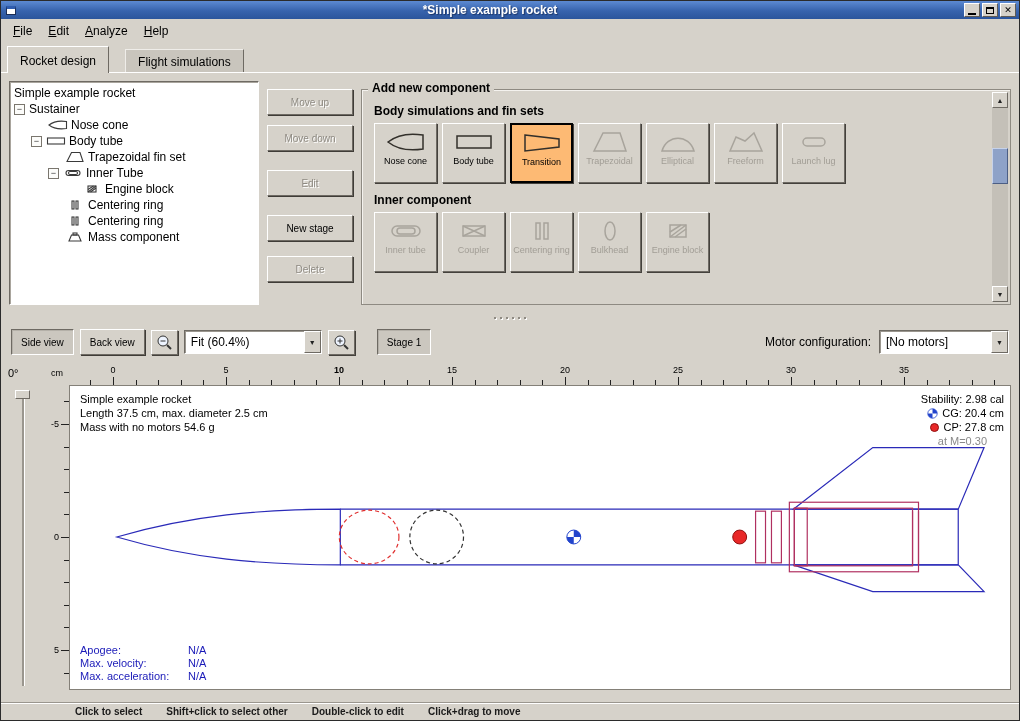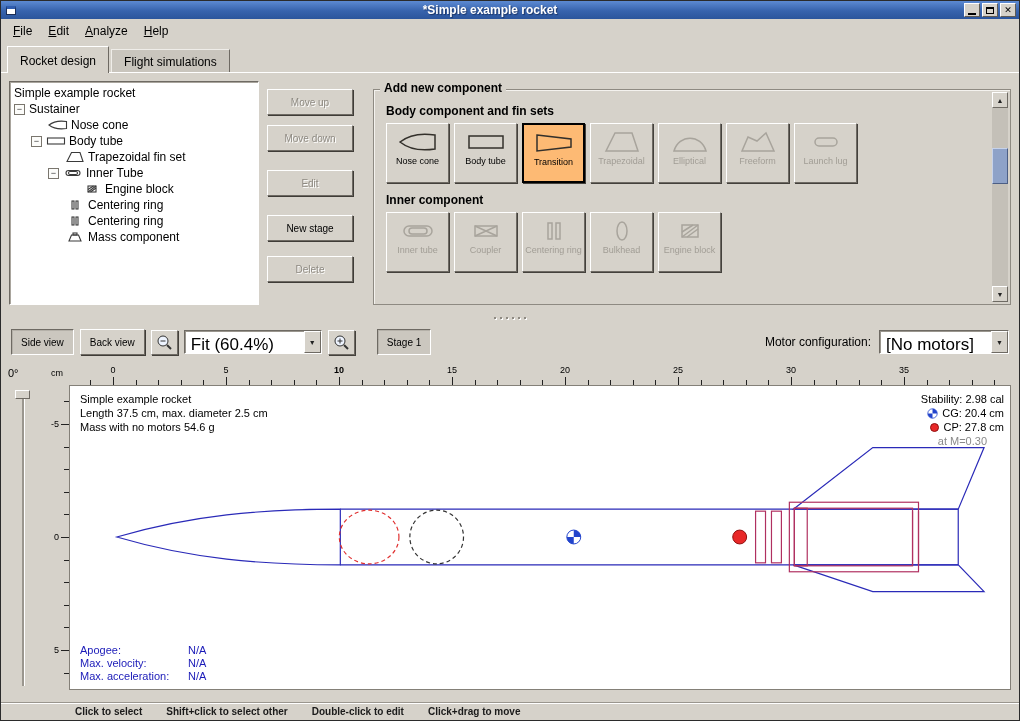--- a/index.html
+++ b/index.html
@@ -20,21 +20,21 @@
              display:flex; align-items:center; justify-content:center; margin-left:2px; font-size:9px; line-height:9px; }
   .glyph-min { width:8px; height:2px; background:#000; margin-top:8px; }
   .glyph-max { width:8px; height:7px; border:1px solid #000; border-top-width:2px; }
 
   
   .menubar { height:24px; display:flex; align-items:center; padding-left:4px; flex:0 0 auto; }
   .menu-item { padding:3px 8px; cursor:default; }
   .mnemonic { text-decoration:underline; }
 
   
-  .tabstrip { height:30px; display:flex; align-items:flex-end; padding:0 0 0 6px; gap:2px;
+  .tabstrip { height:30px; display:flex; align-items:flex-end; padding:0 0 0 6px; gap:16px;
               border-bottom:1px solid #fff; flex:0 0 auto; }
   .tab { padding:5px 12px 4px; background:#c9c5bd; border:1px solid; border-color:#efede9 #6e6a63 #6e6a63 #efede9;
          border-bottom:none; height:23px; white-space:nowrap; }
   .tab.active { background:#d6d2ca; height:27px; margin-bottom:-1px; z-index:2;
                 border-color:#fff #6e6a63 transparent #fff; padding-top:7px; }
 
   
   .top-panel { height:238px; display:flex; gap:8px; padding:8px 8px 6px; flex:0 0 auto; }
   .tree-panel { width:250px; background:#fff; border:1px solid; border-color:#6e6a63 #fff #fff #6e6a63;
                 box-shadow:inset 1px 1px 0 #a9a59d; overflow:hidden; padding-top:3px; }
@@ -48,21 +48,21 @@
   .tree-actions { width:86px; padding-top:8px; }
   .push-btn { display:block; width:100%; height:26px; background:#d6d2ca; font-family:inherit; font-size:10px;
               border:1px solid; border-color:#fff #6e6a63 #6e6a63 #fff; box-shadow:1px 1px 0 #3f3c37; cursor:default; }
   .push-btn.disabled { color:#8e8a82; text-shadow:1px 1px 0 #fff; }
   .tree-actions .push-btn:nth-of-type(1){ margin-bottom:10px; }
   .tree-actions .push-btn:nth-of-type(2){ margin-bottom:19px; }
   .tree-actions .push-btn:nth-of-type(3){ margin-bottom:19px; }
   .tree-actions .push-btn:nth-of-type(4){ margin-bottom:15px; }
 
   .groupbox { flex:1; position:relative; border:1px solid #8e8a82; box-shadow:inset 1px 1px 0 #f4f2ee;
-              margin-top:8px; padding:10px 24px 6px 12px;margin-left:12px; }
+              margin-top:8px; padding:10px 24px 6px 12px; }
   .groupbox-title { position:absolute; top:-9px; left:6px; background:#d6d2ca; padding:0 4px;
                     font-weight:bold; font-size:12px; }
   .section-label { font-weight:bold; margin:4px 0 5px; }
   .comp-row { display:flex; gap:5px; margin-bottom:10px; }
   .comp-btn { width:63px; height:60px; background:#d6d2ca; border:1px solid; border-color:#fff #6e6a63 #6e6a63 #fff;
               box-shadow:1px 1px 0 #44413c; display:flex; flex-direction:column; align-items:center; cursor:default; }
   .comp-btn.selected { border:2px solid #000000; background:#fdba74; }
   .comp-icon { margin-top:5px; height:26px; display:flex; align-items:center; }
   .comp-icon svg { width:42px; height:24px; }
   .comp-label { font-size:9px; line-height:10px; text-align:center; padding:1px 2px 0; }
@@ -83,21 +83,21 @@
   .splitter i { width:2px; height:2px; background:#8e8a82; box-shadow:1px 1px 0 #fff; }
 
   
   .toolbar { height:34px; display:flex; align-items:center; padding:0 10px 0 10px; gap:6px; flex:0 0 auto; }
   .toolbar .push-btn { display:inline-block; width:auto; padding:0 9px; }
   .push-btn.pressed { border-color:#6e6a63 #fff #fff #6e6a63; box-shadow:inset 1px 1px 0 #b4b0a8; background:#cbc7bf; }
   .icon-btn { width:27px; height:25px; background:#d6d2ca; border:1px solid; border-color:#fff #6e6a63 #6e6a63 #fff;
               box-shadow:1px 1px 0 #44413c; display:flex; align-items:center; justify-content:center; }
   .combo { display:inline-flex; height:24px; background:#fff; border:1px solid; border-color:#6e6a63 #fff #fff #6e6a63;
            box-shadow:inset 1px 1px 0 #9a968e; align-items:stretch; }
-  .combo-text { flex:1; padding:4px 6px 0; font-size:17px; white-space:nowrap; overflow:hidden;border-radius:9px; }
+  .combo-text { flex:1; padding:4px 6px 0; font-size:12px; white-space:nowrap; overflow:hidden;border-radius:9px; }
   .combo-arrow { width:17px; background:#d6d2ca; border:1px solid; border-color:#fff #6e6a63 #6e6a63 #fff;
                  display:flex; align-items:center; justify-content:center; font-size:7px; color:#222; }
   .zoom-combo { width:138px; }
   .motor-combo { width:130px; }
   .stage-toggle { margin-left:16px; }
   .tb-spacer { flex:1; }
   .tb-label { margin-right:2px; }
 
   
   .canvas { flex:1; position:relative; background:#d6d2ca; }
@@ -260,21 +260,21 @@
     <div class="tree-actions">
         <button class="push-btn disabled">Move up</button>
         <button class="push-btn disabled">Move down</button>
         <button class="push-btn disabled">Edit</button>
         <button class="push-btn">New stage</button>
         <button class="push-btn disabled">Delete</button>
       </div>
     <div class="groupbox">
       <div class="groupbox-title">Add new component</div>
       <div>
-          <div class="section-label">Body component and fin sets</div>
+          <div class="section-label">Body simulations and fin sets</div>
           <div class="comp-row">
             <div class="comp-btn">
               <span class="comp-icon">
                 <svg class="cicon" viewBox="0 0 40 24">
                   <g>
                     <path d="M2,12 C12,4 24,3 37,5 L37,19 C24,21 12,20 2,12 Z"></path>
                   </g>
                 </svg>
               </span>
               <span class="comp-label">Nose cone</span>

